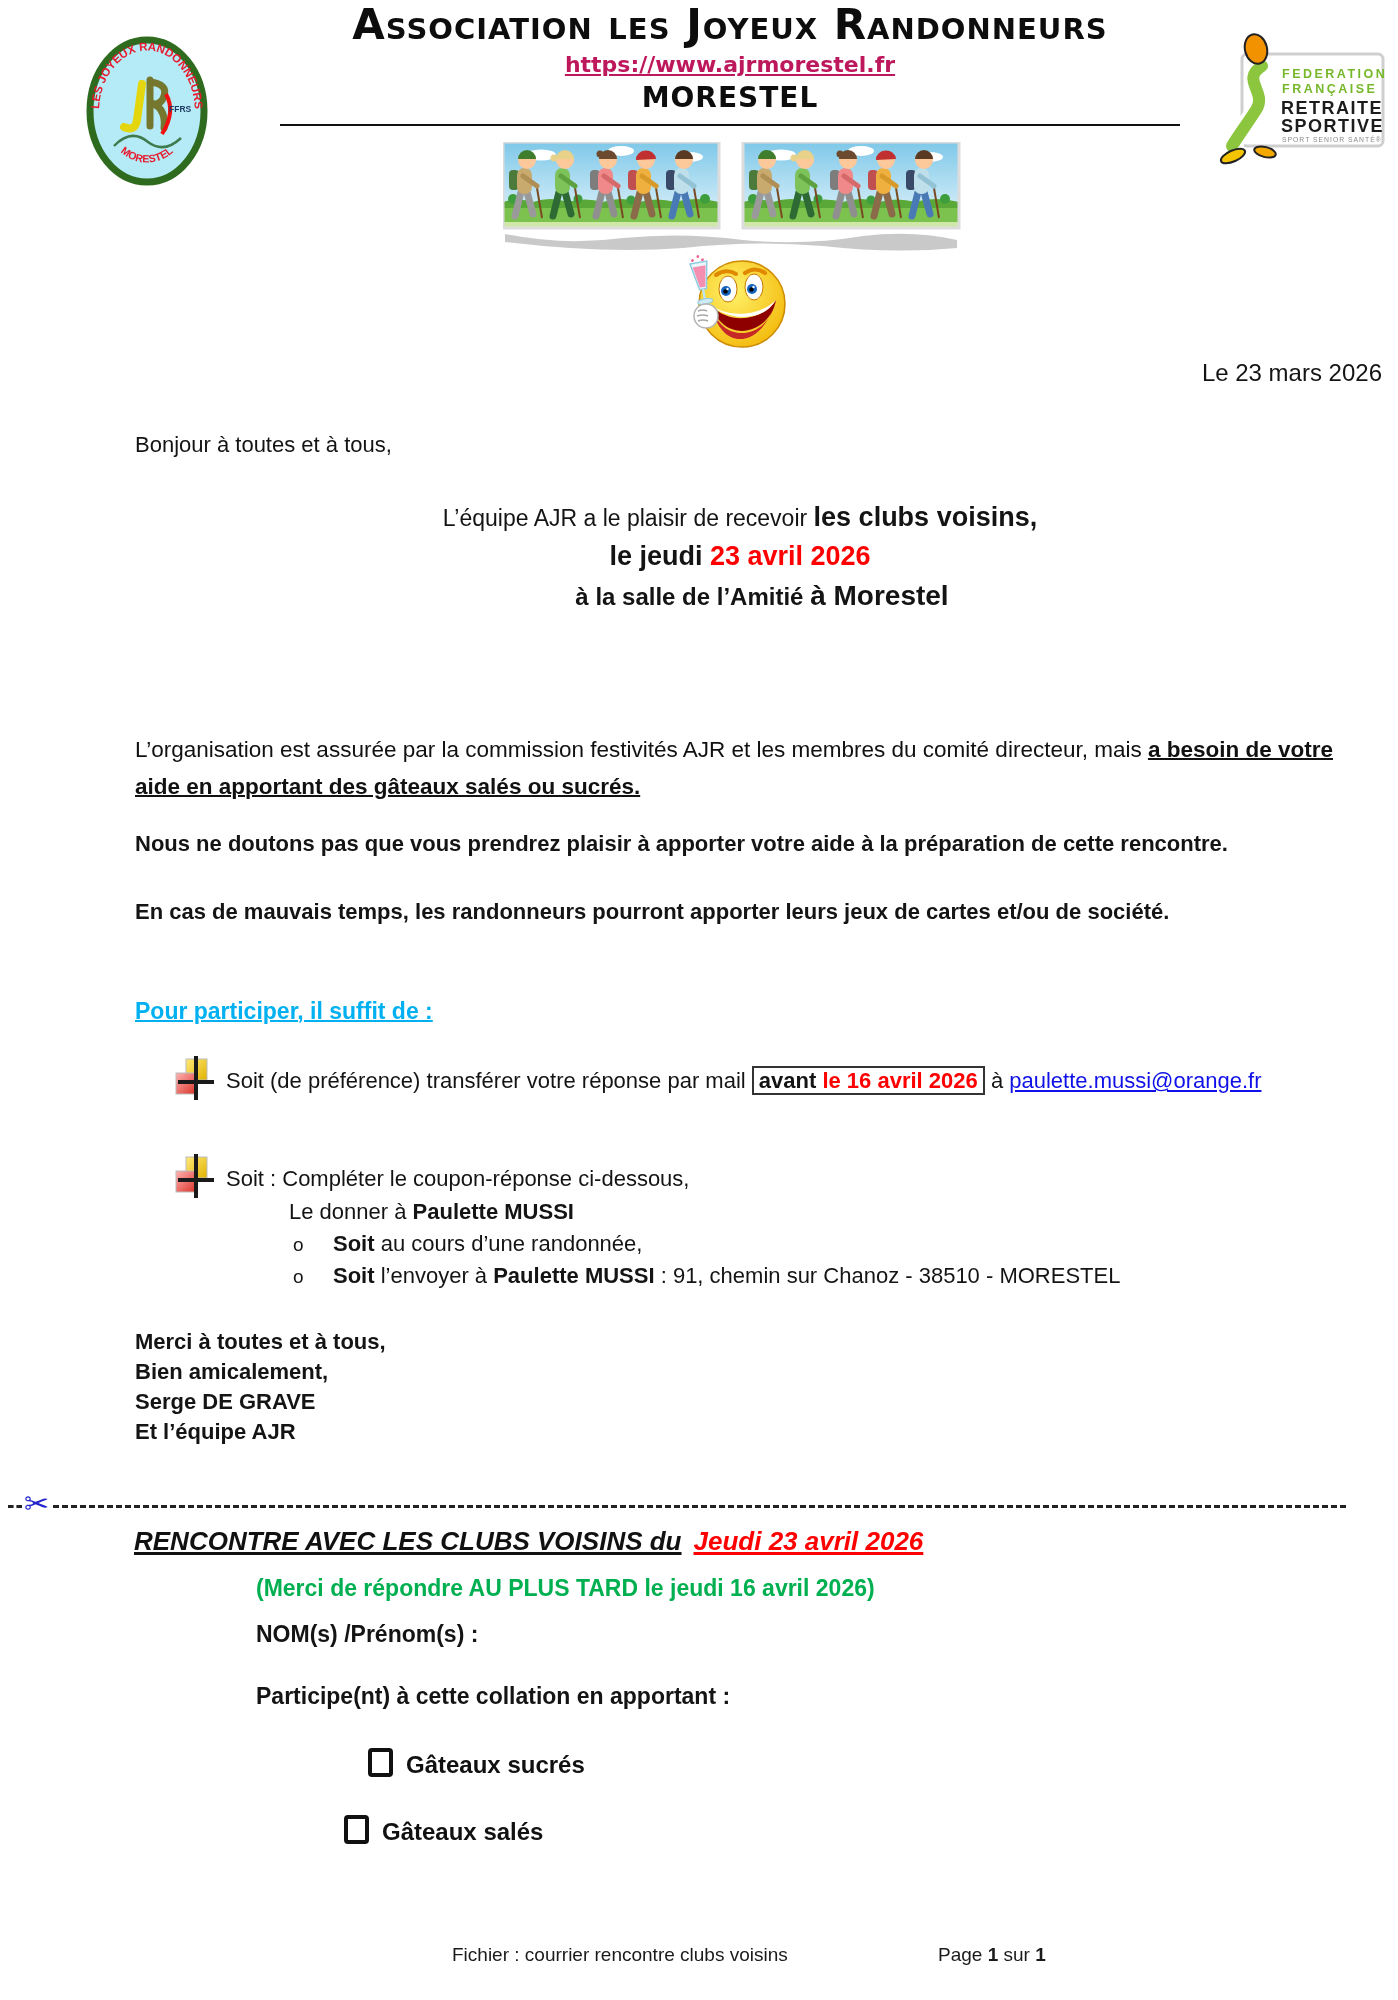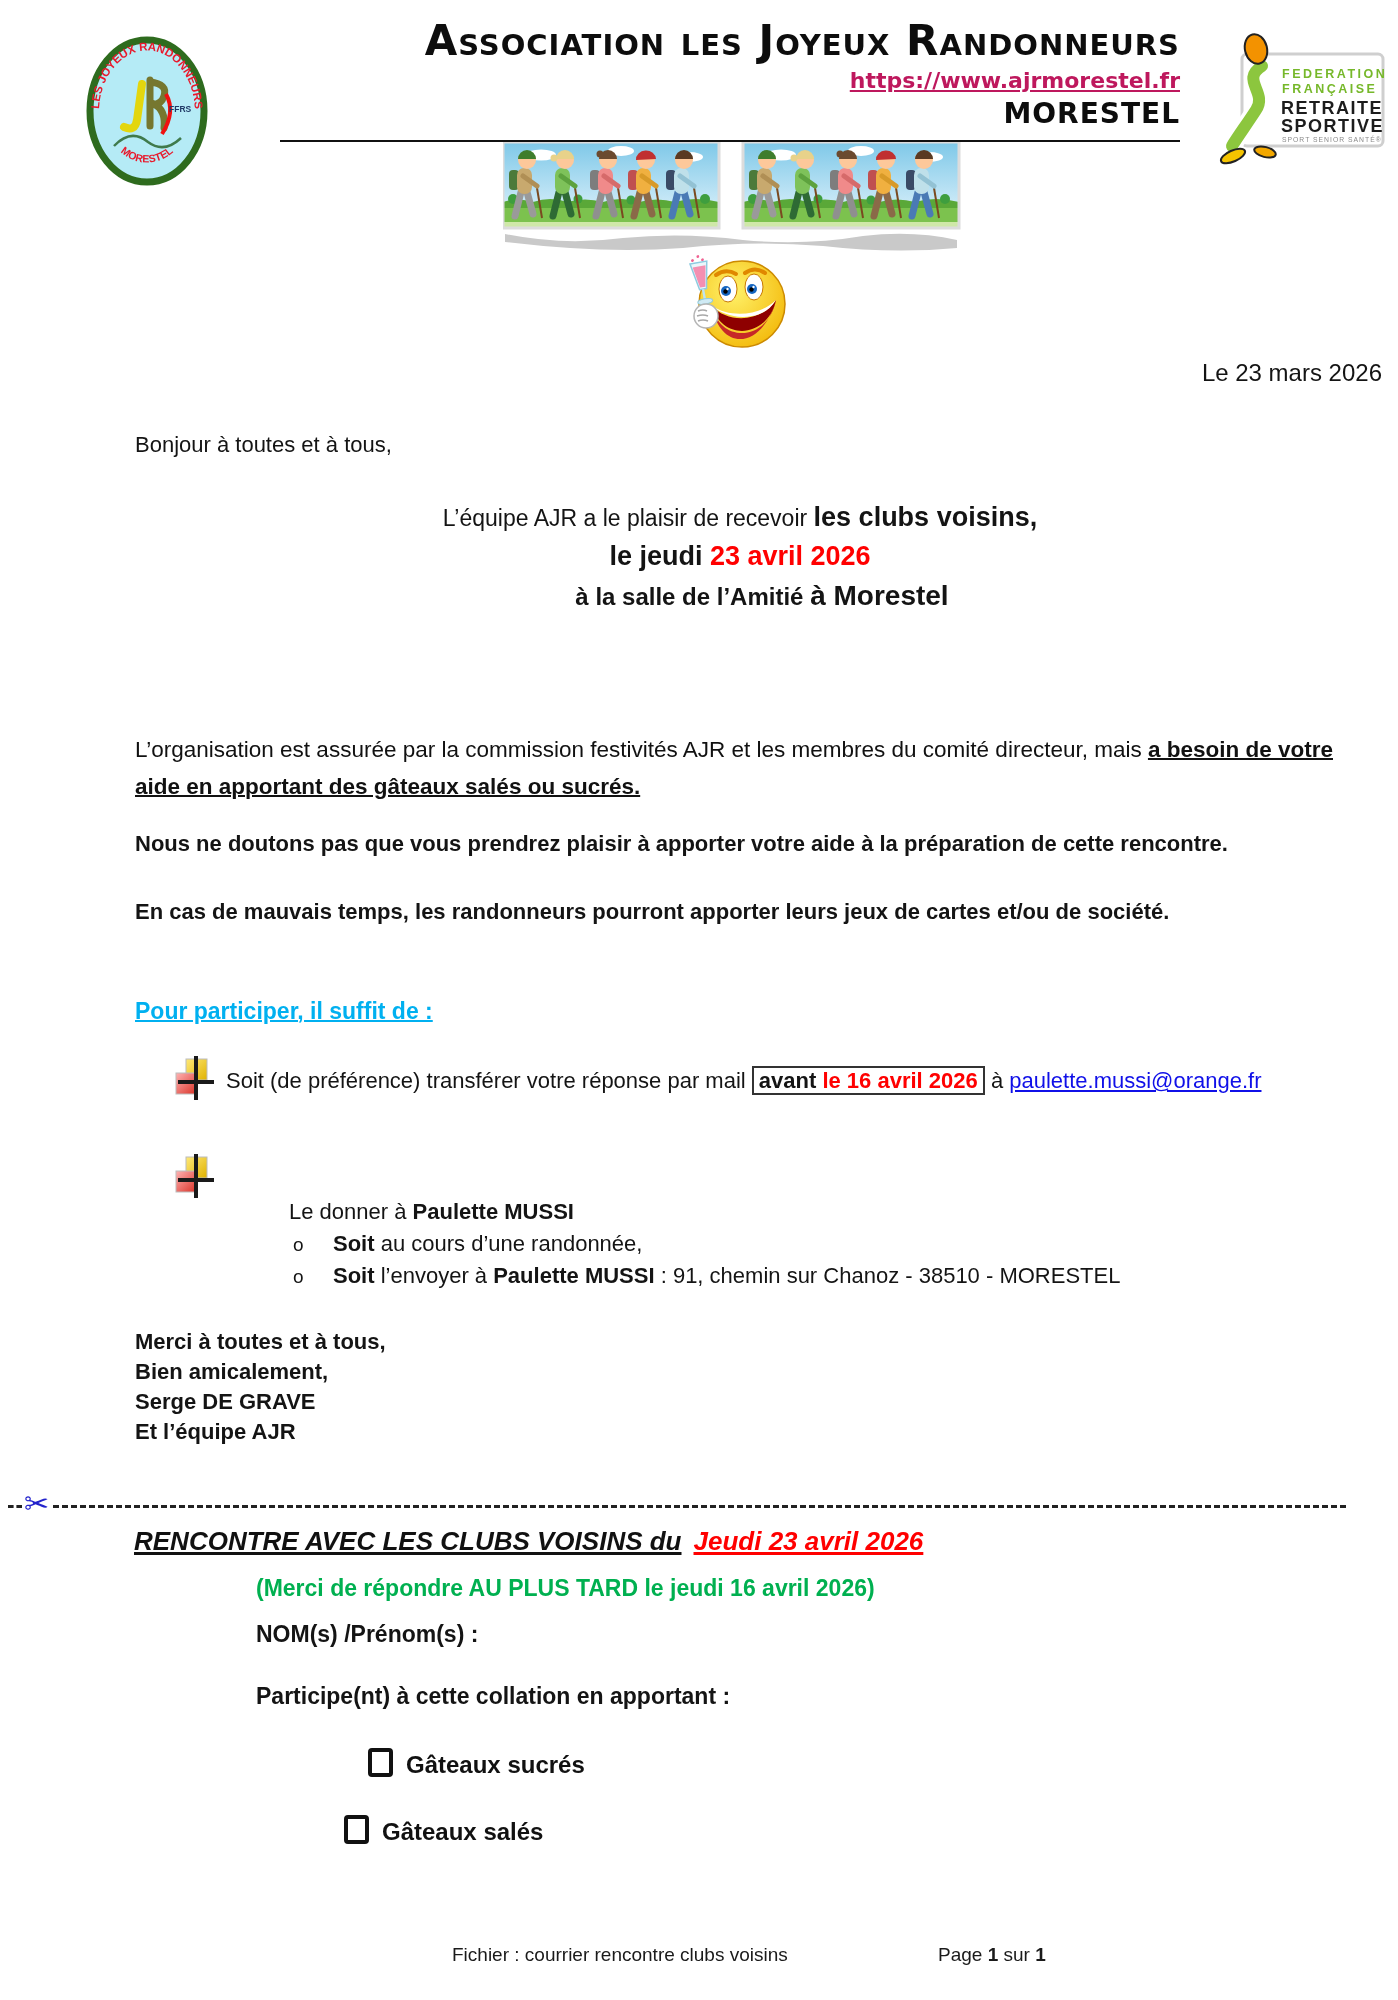--- a/index.html
+++ b/index.html
@@ -3,21 +3,21 @@
 <meta charset="utf-8">
 <style>
   html,body{margin:0;padding:0;background:#888;}
   #page{
     position:relative; width:1398px; height:2000px; background:#ffffff;
     font-family:"Liberation Sans", sans-serif; color:#111; overflow:hidden;
     margin:0 auto;
   }
   .abs{position:absolute;}
   
-  .header-center{left:280px; top:16px; width:900px; text-align:right;
+  .header-center{left:280px; top:0; width:900px; text-align:center;
     border-bottom:2px solid #111; padding-bottom:8px;}
   .doc-title{font-family:"DejaVu Sans", sans-serif; font-weight:700;
     font-variant:small-caps; font-size:42px; line-height:50px; letter-spacing:1px; color:#0d0d0d;}
   .doc-url{font-family:"DejaVu Sans", sans-serif; font-weight:700; font-size:22px;
     line-height:30px; color:#be185d; text-decoration:underline; cursor:pointer;}
   .doc-city{font-family:"DejaVu Sans", sans-serif; font-weight:700; font-size:28px;
     line-height:36px; letter-spacing:1px; color:#0d0d0d;}
   
   .t{font-size:22px; line-height:30px; color:#141414;}
   .b{font-weight:700;}
@@ -257,20 +257,21 @@
   </div>
 
   <div class="abs" style="left:170px; top:1154px; width:46px; height:44px;">
     <svg width="46" height="44" viewBox="0 0 46 44">
       <rect x="16" y="3" width="21" height="21" fill="url(#yg)" stroke="#bcbcbc" stroke-width="1"></rect>
       <rect x="6" y="17" width="21" height="21" fill="url(#rg)" stroke="#bcbcbc" stroke-width="1"></rect>
       <rect x="24" y="0" width="4" height="44" fill="#1a1a1a"></rect>
       <rect x="8" y="24" width="36" height="4" fill="#1a1a1a"></rect>
     </svg>
   </div>
+  <div class="abs t" style="left:226px; top:1164px;">Soit : Compléter le coupon-réponse ci-dessous,</div>
   <div class="abs t" style="left:289px; top:1197px;">
     <span>Le donner à </span><span class="b">Paulette MUSSI</span>
   </div>
   <div class="abs t" style="left:293px; top:1229px;">
     <span class="submarker">o</span><span class="b">Soit</span><span> au cours d’une randonnée,</span>
   </div>
   <div class="abs t" style="left:293px; top:1261px;">
     <span class="submarker">o</span><span class="b">Soit</span><span> l’envoyer à </span><span class="b">Paulette MUSSI</span><span> : 91, chemin sur Chanoz - 38510 - MORESTEL</span>
   </div>
 

